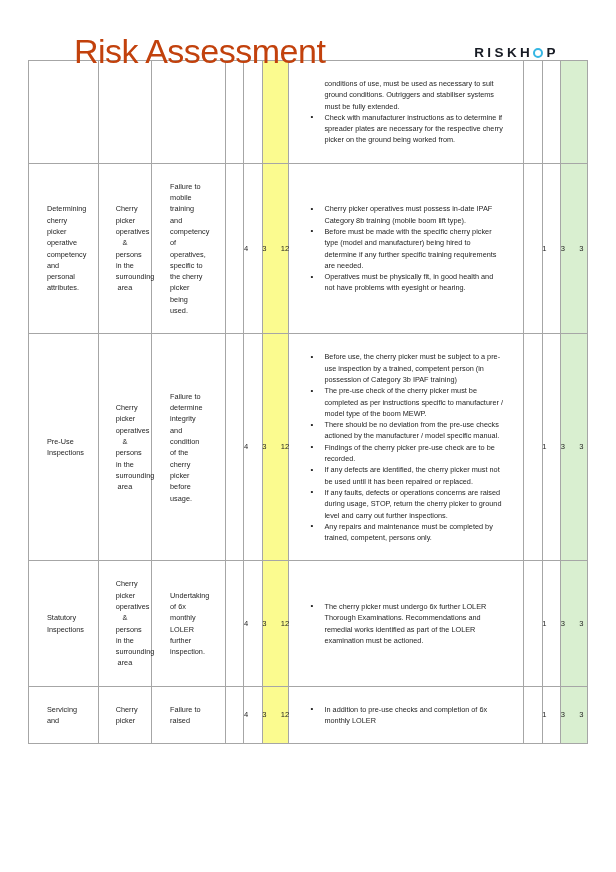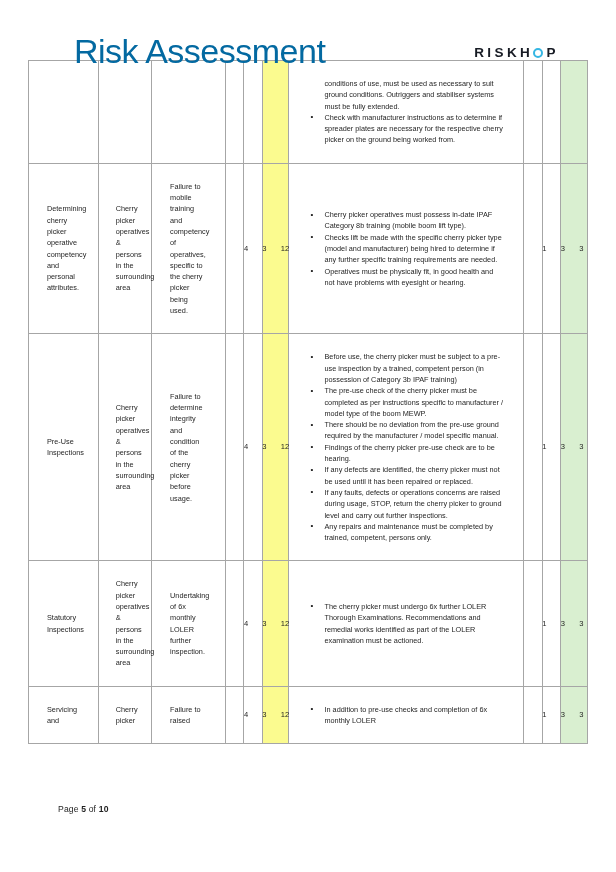--- a/index.html
+++ b/index.html
@@ -29,21 +29,21 @@
     align-items: baseline;
     justify-content: flex-start;
     padding: 34px 30px 0 74px;
     height: 60px;
     box-sizing: border-box;
   }
   .doc-title {
     font-size: 34px;
     font-weight: 400;
     letter-spacing: -0.5px;
-    color: #0369a1;
+    color: #c2410c;
     line-height: 1;
     margin: 0;
     white-space: nowrap;
   }
   .brand {
     margin-left: auto;
     margin-right: 27px;
     font-size: 13.5px;
     font-weight: 700;
     letter-spacing: 3.4px;
@@ -128,21 +128,21 @@
   ul.ctrl > li::before {
     content: "\2022";
     position: absolute;
     left: 4px;
     top: -0.5px;
     font-size: 8px;
     line-height: 1.55;
     color: #111;
   }
 
-  .stacked { }
+  .stacked { text-align: center; }
 
   
   .doc-footer {
     position: absolute;
     left: 0;
     top: 804px;
     width: 616px;
     padding: 0 0 0 58px;
     box-sizing: border-box;
     font-size: 8.6px;
@@ -234,21 +234,21 @@
             </td>
             <td class="num ">
               <div class="cell-pad">3</div>
             </td>
             <td class="num yellow ">
               <div class="cell-pad">12</div>
             </td>
             <td class="left">
               <ul class="ctrl">
                 <li>Cherry picker operatives must possess in-date IPAF Category 8b training (mobile boom lift type).</li>
-                <li>Checks lift be made with the specific cherry picker type (model and manufacturer) being hired to determine if any further specific training requirements are needed.</li>
+                <li>Before must be made with the specific cherry picker type (model and manufacturer) being hired to determine if any further specific training requirements are needed.</li>
                 <li>Operatives must be physically fit, in good health and not have problems with eyesight or hearing.</li>
               </ul>
             </td>
             <td class="num ">
               <div class="cell-pad">1</div>
             </td>
             <td class="num ">
               <div class="cell-pad">3</div>
             </td>
             <td class="num green ">
@@ -271,22 +271,22 @@
             <td class="num ">
               <div class="cell-pad">3</div>
             </td>
             <td class="num yellow ">
               <div class="cell-pad">12</div>
             </td>
             <td class="left">
               <ul class="ctrl">
                 <li>Before use, the cherry picker must be subject to a pre-use inspection by a trained, competent person (in possession of Category 3b IPAF training)</li>
                 <li>The pre-use check of the cherry picker must be completed as per instructions specific to manufacturer / model type of the boom MEWP.</li>
-                <li>There should be no deviation from the pre-use ground required by the manufacturer / model specific manual.</li>
-                <li>Findings of the cherry picker pre-use check are to be hearing.</li>
+                <li>There should be no deviation from the pre-use checks actioned by the manufacturer / model specific manual.</li>
+                <li>Findings of the cherry picker pre-use check are to be recorded.</li>
                 <li>If any defects are identified, the cherry picker must not be used until it has been repaired or replaced.</li>
                 <li>If any faults, defects or operations concerns are raised during usage, STOP, return the cherry picker to ground level and carry out further inspections.</li>
                 <li>Any repairs and maintenance must be completed by trained, competent, persons only.</li>
               </ul>
             </td>
             <td class="num ">
               <div class="cell-pad">1</div>
             </td>
             <td class="num ">
               <div class="cell-pad">3</div>
@@ -360,17 +360,14 @@
               <div class="cell-pad">3</div>
             </td>
             <td class="num green ">
               <div class="cell-pad">3</div>
             </td>
           </tr>
         </tbody>
     </table>
   </div>
 
-  <div class="doc-footer">
-    <span>Page </span><b>5</b><span> of </span><b>10</b>
-  </div>
 
 </div>
 
 </body></html>

